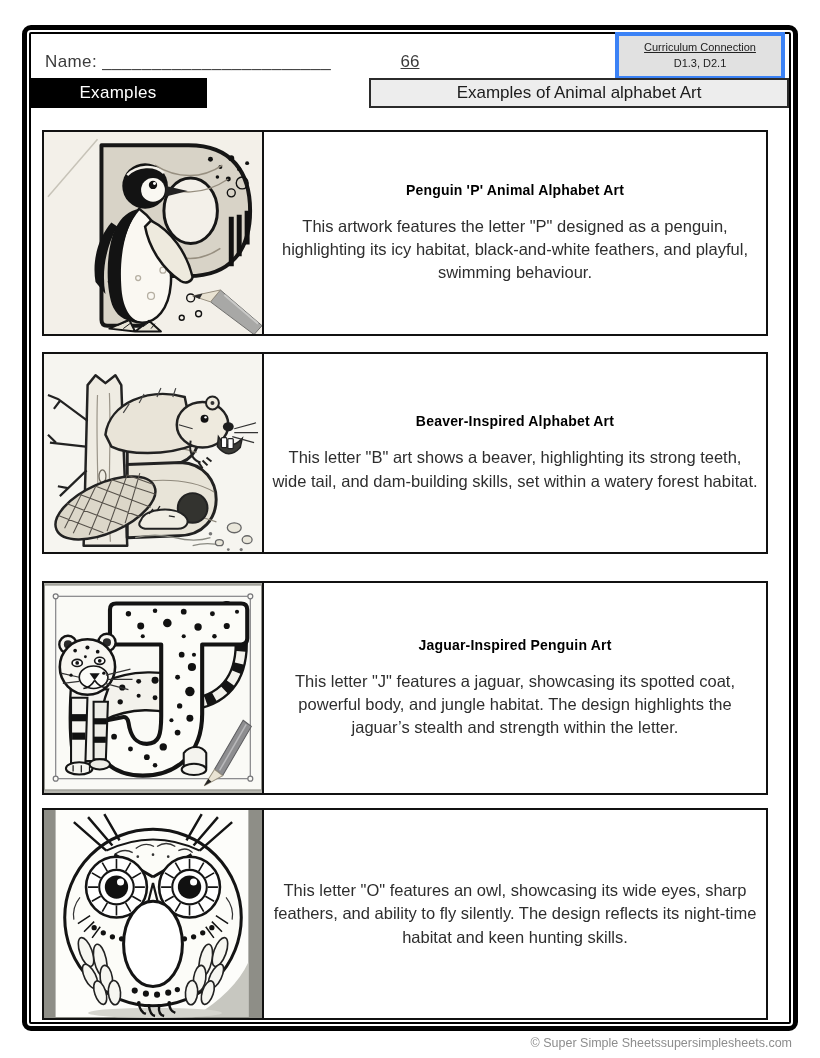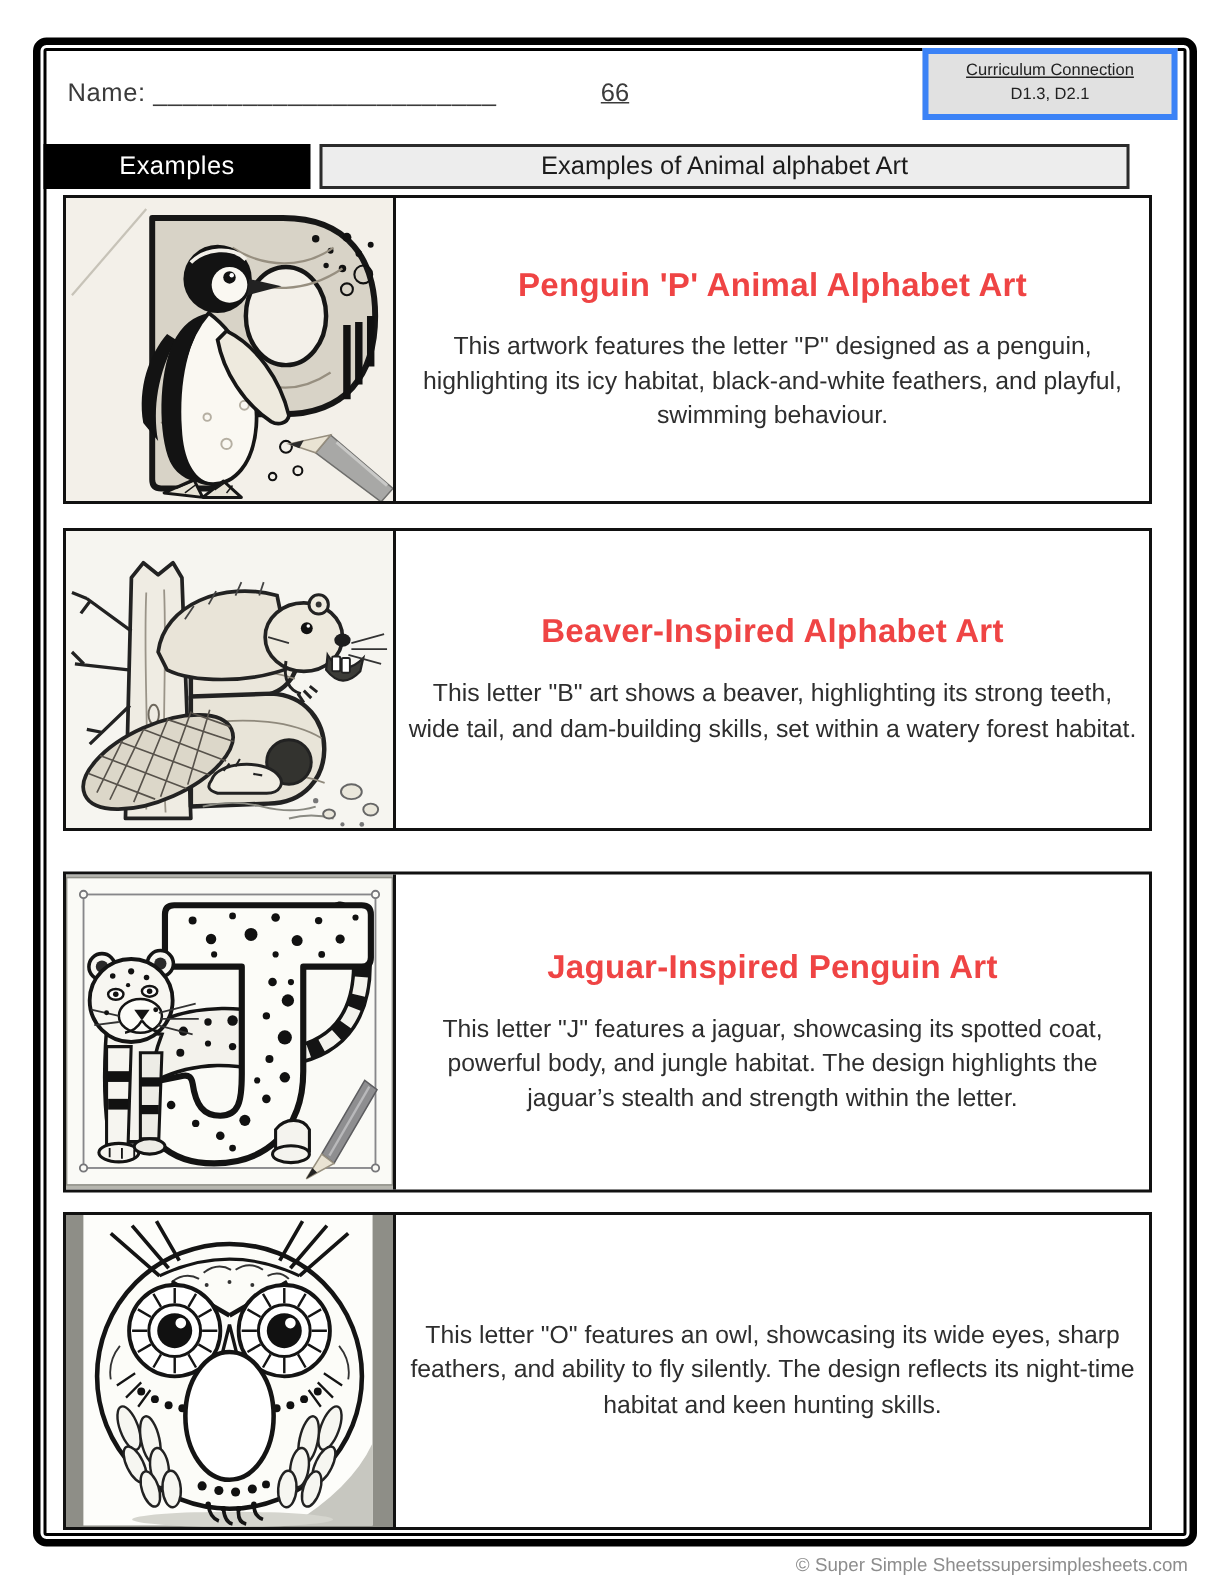--- a/index.html
+++ b/index.html
@@ -11,37 +11,37 @@
   .frame-inner { position:relative; width:100%; height:100%; border:2px solid #000; border-radius:2px; background:#fff; }
 
   .name-label { position:absolute; left:14px; top:18px; font-size:17px; color:#3b3b3b; letter-spacing:.4px; white-space:nowrap; }
   .name-line { color:#3b3b3b; letter-spacing:.5px; }
   .page-number { position:absolute; left:0; right:0; top:18px; text-align:center; font-size:17px; color:#3b3b3b;text-decoration:underline; }
 
   .curriculum-box { position:absolute; top:-2px; right:4px; width:170px; background:#e1e1e1;
     border:4px solid #3b82f6; text-align:center; padding:4px 2px 4px; line-height:1.45; font-size:11px; color:#222; }
   .curriculum-title { text-decoration:underline; }
 
-  .header-bar { position:absolute; top:62px; left:-2px; right:0; height:30px; display:flex; }
+  .header-bar { position:absolute; top:44px; left:-2px; right:0; height:30px; display:flex;justify-content:space-between; }
   .tab-black { width:178px; background:#000; color:#fff; display:flex; align-items:center; justify-content:center;
     font-size:17px; letter-spacing:.3px; }
-  .title-box { width:540px; margin-left:6px; background:#ededed; border:2px solid #2b2b2b;
+  .title-box { width:420px; margin-left:6px; background:#ededed; border:2px solid #2b2b2b;
     display:flex; align-items:center; justify-content:center; font-size:17px; color:#1c1c1c; }
 
   .rows { position:absolute; top:96px; left:11px; width:726px; }
   .example-row { display:flex; border:2px solid #111; background:#fff; }
   .example-row.r1 { height:206px; margin-bottom:16px; }
   .example-row.r2 { height:202px; margin-bottom:27px; }
   .example-row.r3 { height:214px; margin-bottom:13px; }
   .example-row.r4 { height:212px; }
   .art-cell { width:220px; flex:none; border-right:2px solid #111; overflow:hidden; }
   .art-cell svg { display:block; width:100%; height:100%; }
   .text-cell { flex:1; display:flex; flex-direction:column; justify-content:center; align-items:center;
     text-align:center; padding:0 6px; }
-  .example-title { font-size:22px; font-weight:bold; color:#ef4444; margin-bottom:17px; letter-spacing:.2px; }
+  .example-title { font-size:14px; font-weight:bold; color:#000000; margin-bottom:17px; letter-spacing:.2px; }
   .example-desc { font-size:16.5px; line-height:1.4; color:#2e2e2e; max-width:496px; }
 
   .page-footer { position:absolute; left:30px; right:28px; top:1036px; display:flex; justify-content:flex-end;
     font-size:12.5px; color:#8d8d8d; }
 </style>
 </head>
 <body>
 
 <div class="page-frame">
   <div class="frame-inner">

